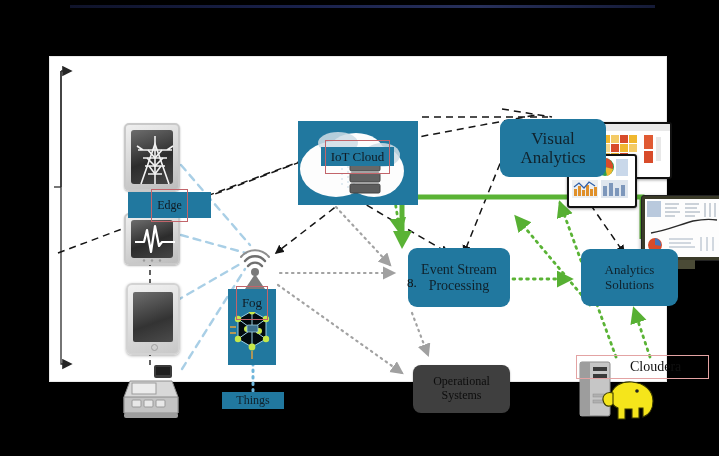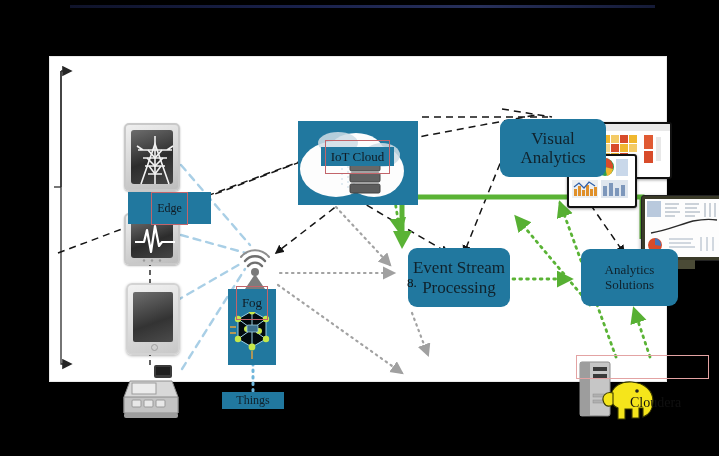--- a/index.html
+++ b/index.html
@@ -36,21 +36,21 @@
   .dev{position:absolute;border-radius:5px;overflow:hidden;}
   .dev.screen{background:linear-gradient(160deg,#efefef,#bdbdbd);border:2px solid #c9c9c9;
               box-shadow:0 1px 2px rgba(0,0,0,.3);}
   .dev .glass{position:absolute;inset:5px;border-radius:3px;
               background:linear-gradient(160deg,#6d6d6d,#2c2c2c 55%,#454545);}
 
   svg{position:absolute;left:0;top:0;overflow:visible;}
   .lnk-layer{position:absolute;left:0;top:0;width:616px;height:324px;pointer-events:none;}
 
   .cloudera-box{position:absolute;outline:1px solid #e3a3a3;}
-  .cloudera-txt{position:absolute;font-family:"Liberation Serif",serif;color:#101010;margin-top:36px;}
+  .cloudera-txt{position:absolute;font-family:"Liberation Serif",serif;color:#101010;}
 
   .tab{position:absolute;background:#111;border-radius:3px;padding:2px;box-shadow:0 1px 3px rgba(0,0,0,.4);}
   .tab .sc{width:100%;height:100%;background:#fff;border-radius:1px;position:relative;overflow:hidden;}
   .mon{position:absolute;background:#3a3a28;border:1px solid #222;border-radius:3px;padding:3px;
        box-shadow:0 2px 4px rgba(0,0,0,.4);}
   .mon .sc{width:100%;height:100%;background:#fdfdfd;position:relative;overflow:hidden;}
   .mon .stand{position:absolute;left:38%;bottom:-9px;width:24%;height:9px;background:#4a4a36;}
 
   .num8{position:absolute;font-family:"Liberation Serif",serif;color:#101010;}
 </style>
@@ -348,48 +348,51 @@
         <g fill="#f5e51b" stroke="#3a3a00" stroke-width="1.1">
           <path d="M12,20 C12,10 22,4 33,5 C46,6 54,14 54,24 C54,32 50,38 44,40
                    L44,31 L40,31 L40,41 L33,41 L33,32 L26,32 L26,42 L19,42 L19,31
                    C14,29 12,25 12,20 Z"></path>
           <path d="M14,16 C6,14 2,20 5,26 C7,30 12,30 14,27 Z"></path>
           <circle cx="38" cy="14" r="1.8" fill="#222" stroke="none"></circle>
         </g>
       </svg>
     </div>
 
-    <div class="redlbl" style="left:78px;top:135px;width:83px;height:32px;font-size:12px;">
+    <div class="redlbl" style="left:78px;top:135px;width:83px;height:26px;font-size:12px;">
       <span>Edge</span>
     </div>
 
 
     <div class="redlbl" style="left:180px;top:237px;width:44px;height:18px;font-size:13px;">
       <span>Fog</span>
     </div>
 
     <div class="node flat" style="left:172px;top:335px;width:62px;height:17px;font-size:12px;">
       <span class="ttl">Things</span>
     </div>
 
     <div class="redlbl" style="left:271px;top:90px;width:73px;height:19px;font-size:13px;">
       <span>IoT Cloud</span>
     </div>
 
     <div class="node" style="left:450px;top:62px;width:106px;height:58px;font-size:17px;">
       <span class="ttl">Visual<br>Analytics</span>
     </div>
 
-    <div class="node" style="left:358px;top:191px;width:102px;height:59px;font-size:17px;">
+    <div class="node" style="left:358px;top:191px;width:102px;height:59px;font-size:14px;">
       <span class="ttl">Event Stream<br>Processing</span>
     </div>
     <div class="num8" style="left:357px;top:218px;font-size:13px;">8.</div>
 
     <div class="node" style="left:531px;top:192px;width:97px;height:57px;font-size:13px;">
       <span class="ttl">Analytics<br>Solutions</span>
     </div>
 
+    <div class="darknode" style="left:363px;top:308px;width:97px;height:48px;font-size:12px;color:#0d0d0d;">
+      <span class="ttl">Operational<br>Systems</span>
+    </div>
 
     <div class="cloudera-box" style="left:527px;top:299px;width:131px;height:22px;"></div>
     <div class="cloudera-txt" style="left:580px;top:302px;font-size:14px;">Cloudera</div>
 
   </div>
 </div>
 
 </body></html>

